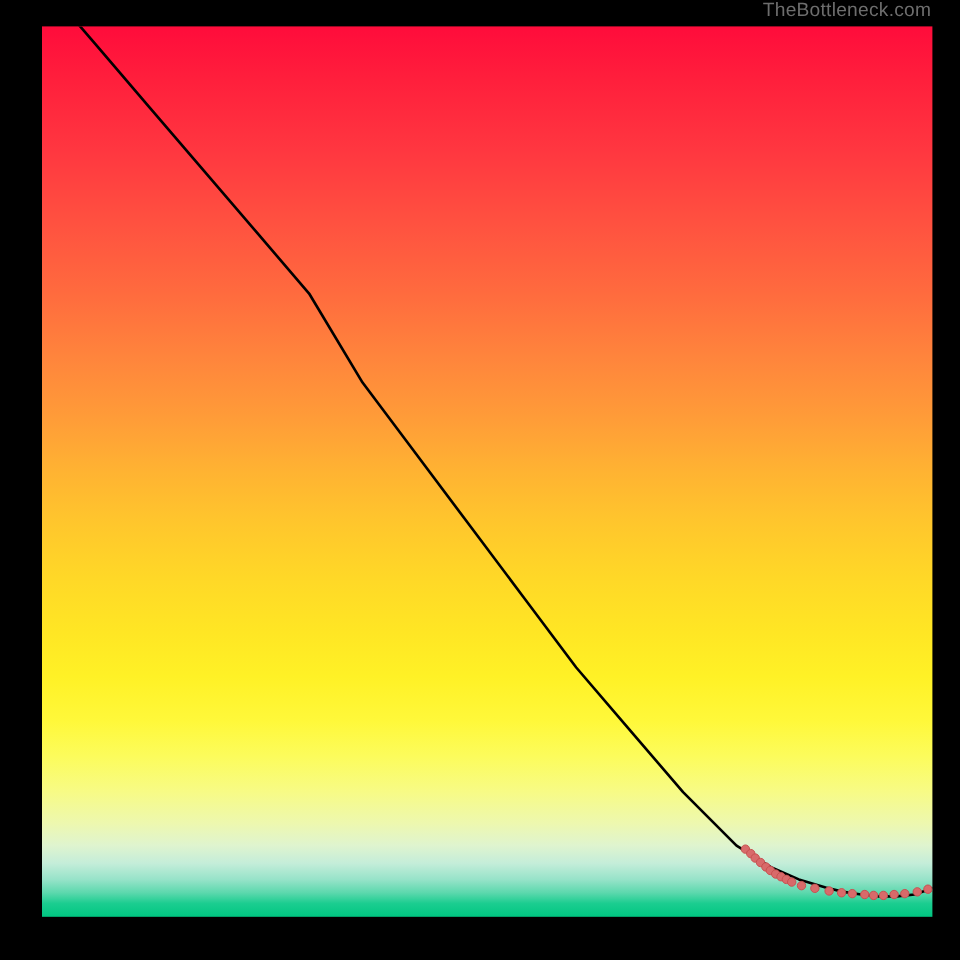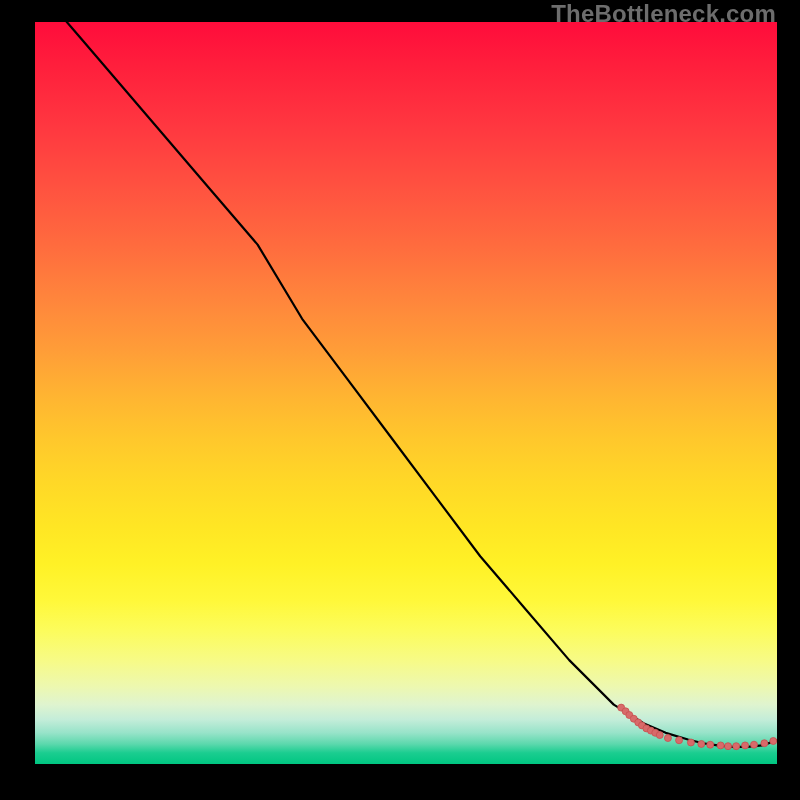--- a/index.html
+++ b/index.html
@@ -56,22 +56,22 @@
     );
   }
   .svg-overlay {
     position: absolute;
     inset: 0;
   }
   .watermark {
     position: absolute;
     top: 0;
     right: 24px;
-    font-size: 24px;
-    font-weight: 700;
+    font-size: 16px;
+    font-weight: 400;
     color: #6d6d6d;
     letter-spacing: 0.2px;
   }
 </style>
 </head>
 <body>
 
 <div class="stage">
 
   <div class="plot">

